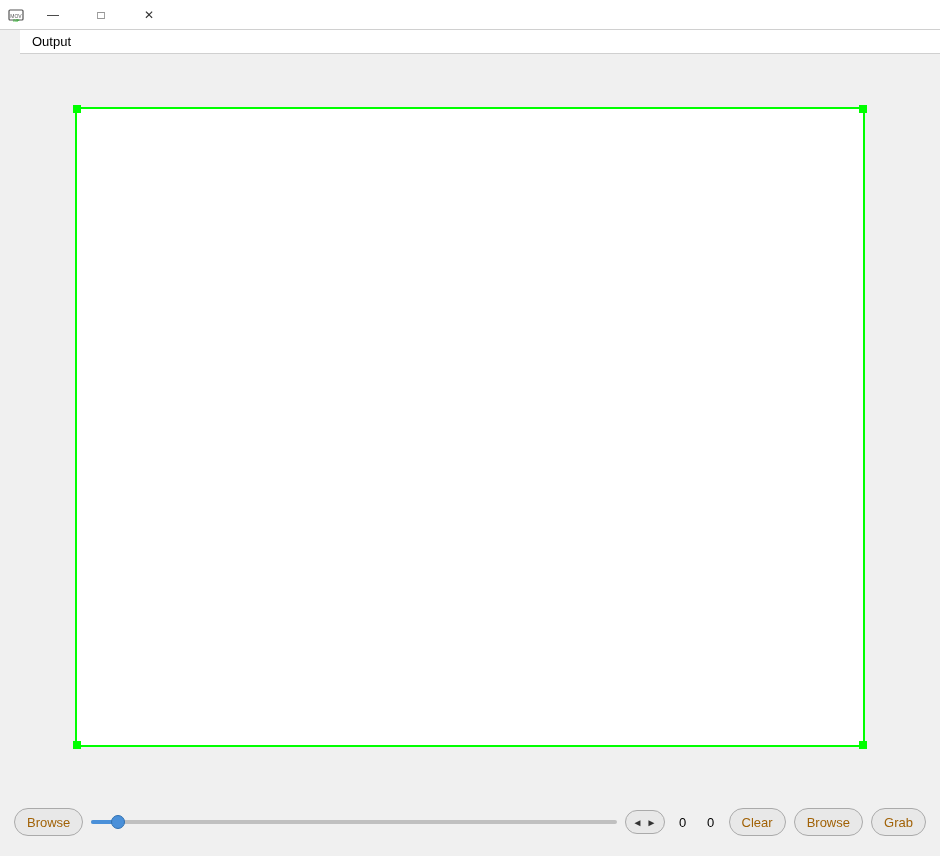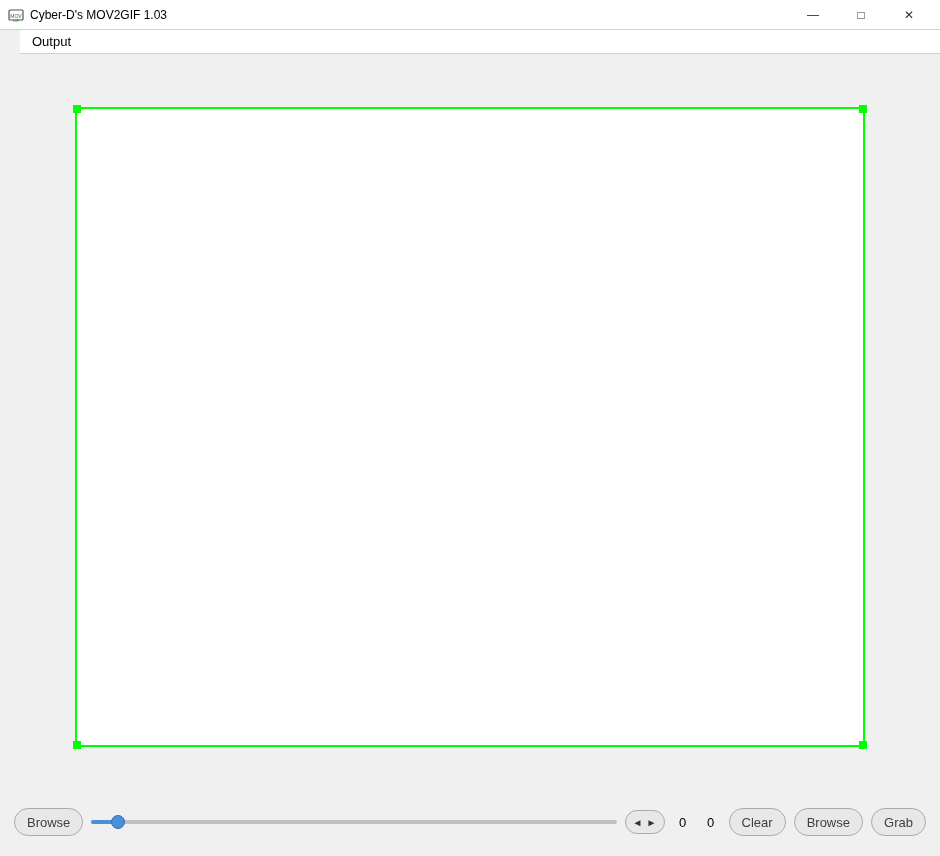--- a/index.html
+++ b/index.html
@@ -161,21 +161,21 @@
 
     .toolbar-btn {
       height: 28px;
       min-width: 55px;
       padding: 11px 12px;
       background: #e8e8e8;
       border: 1px solid #aaa;
       border-radius: 14px;
       cursor: pointer;
       font-size: 13px;
-      color: #404040;
+      color: #a16207;
       display: flex;
       align-items: center;
       justify-content: center;
     }
 
     
     .slider-container {
       display: flex;
       align-items: center;
       gap: 4px;
@@ -258,21 +258,20 @@
 <body>
 
 <div class="title-bar">
   <div class="title-bar-icon">
     <svg width="16" height="16" viewBox="0 0 16 16">
       <rect x="1" y="3" width="14" height="10" rx="1" fill="none" stroke="#555" stroke-width="1.2"></rect>
       <text x="8" y="11" text-anchor="middle" font-size="5" fill="#555" font-family="sans-serif">MOV</text>
       <text x="8" y="14.5" text-anchor="middle" font-size="4" fill="#00aa00" font-family="sans-serif">GIF</text>
     </svg>
   </div>
-  <span class="title-bar-text">Cyber-D's MOV2GIF 1.03</span>
   <div class="title-bar-controls">
     <button class="title-bar-btn">—</button>
     <button class="title-bar-btn">□</button>
     <button class="title-bar-btn close-btn">✕</button>
   </div>
 </div>
 
 <div class="menu-bar">
   <div class="menu-item">
     <span>Output</span>

